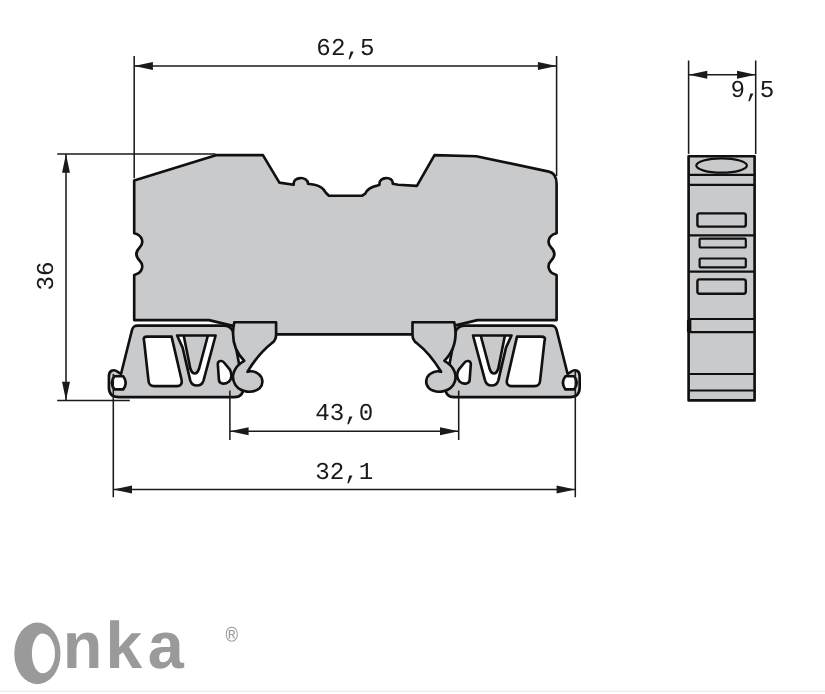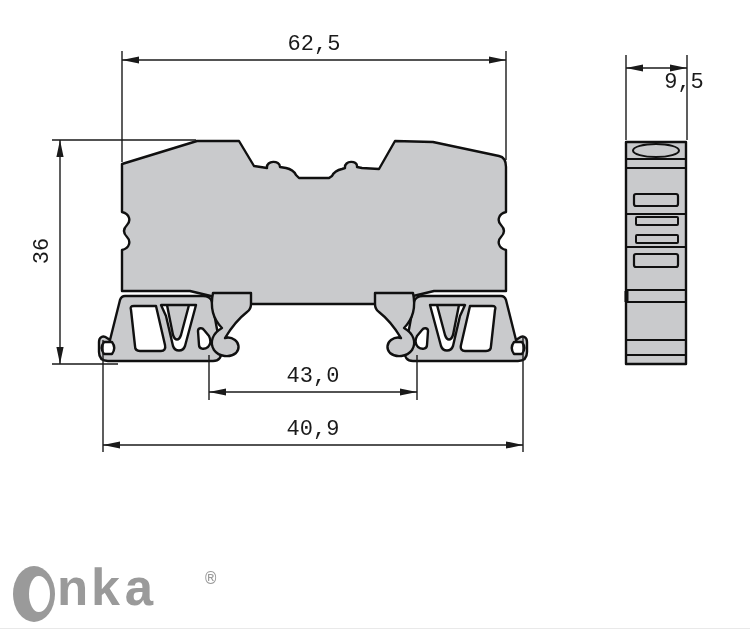--- a/index.html
+++ b/index.html
@@ -35,21 +35,21 @@
     border-radius:50%;
   }
   #logo-o-counter {
     position:absolute; right:5px; top:10px;
     width:21px; height:36px;
     background:#ffffff;
     border-radius:46% 54% 54% 46% / 50% 50% 50% 50%;
   }
   #logo-text {
     position:absolute; left:44px; top:0px;
-    font-size:52px; line-height:72px;
+    font-size:60px; line-height:72px;
     font-weight:bold;
     letter-spacing:2px;
     color:#9a9a9a;
   }
   #logo-reg {
     position:absolute; left:192px; top:12px;
     font-size:19px;
     color:#9a9a9a;
   }
   #bottom-rule {
@@ -170,21 +170,21 @@
         <path d="M103,445 H523"></path>
         <path fill="#1a1a1a" stroke="none" d="M103,445 L120,441.4 L120,448.6 Z M523,445 L506,441.4 L506,448.6 Z"></path>
       </g>
     </g>
   </svg>
 
   <div class="dim-label" id="dim-top-width">62,5</div>
   <div class="dim-label" id="dim-side-width">9,5</div>
   <div class="dim-label" id="dim-height">36</div>
   <div class="dim-label" id="dim-rail-inner">43,0</div>
-  <div class="dim-label" id="dim-overall">40,9</div>
+  <div class="dim-label" id="dim-overall">32,1</div>
 
   <div id="logo">
     <div id="logo-o">
       <div id="logo-o-counter"></div>
     </div>
     <div id="logo-text">nka</div>
     <div id="logo-reg">®</div>
   </div>
 
   <div id="bottom-rule"></div>

